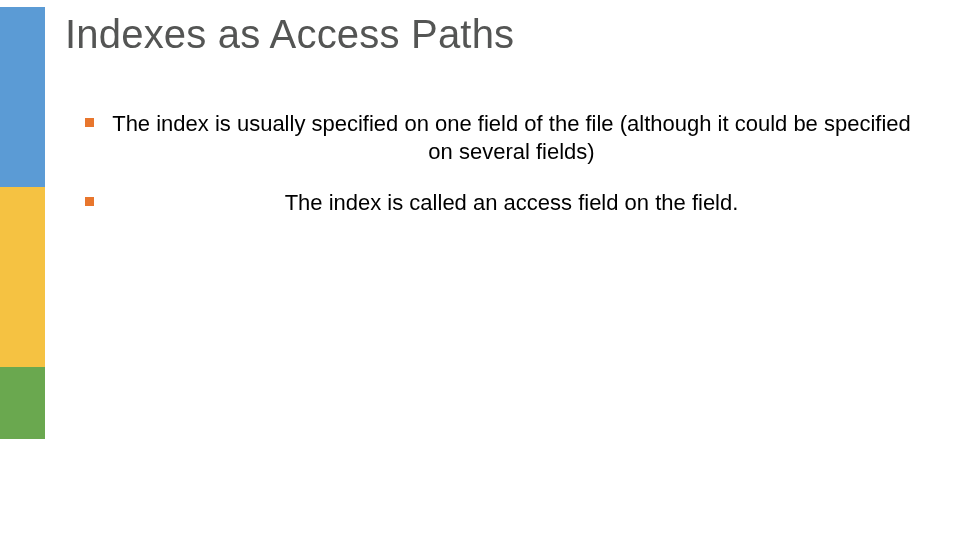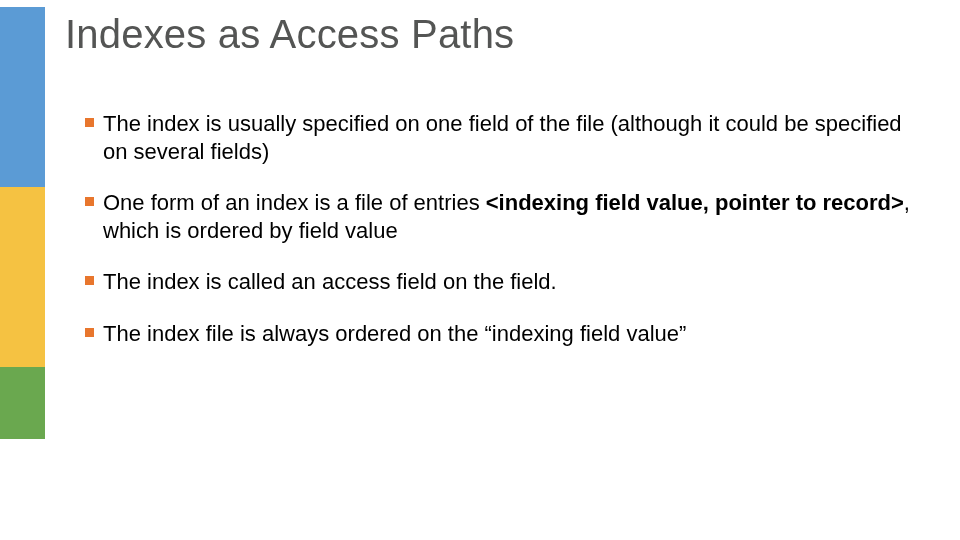--- a/index.html
+++ b/index.html
@@ -49,20 +49,21 @@
     font-size: 40px;
     font-weight: 400;
     color: #545554;
     letter-spacing: 0.2px;
   }
   .content {
     position: absolute;
     left: 85px;
     top: 110px;
     right: 40px;
+    text-align: center;
   }
   ul.bullets {
     list-style: none;
     margin: 0;
     padding: 0;
   }
   ul.bullets > li {
     position: relative;
     padding-left: 18px;
     margin-bottom: 24px;
@@ -94,23 +95,17 @@
   </div>
 
   <div class="title">Indexes as Access Paths</div>
 
   <div class="content">
     <ul class="bullets">
       <li>
         <span>The index is usually specified on one field of the file (although it could be specified on several fields)</span>
       </li>
       <li>
-        <span>One form of an index is a file of entries </span><span class="bold">&lt;indexing field value, pointer to record&gt;</span><span>, which is ordered by field value</span>
-      </li>
-      <li>
         <span>The index is called an access field on the field.</span>
-      </li>
-      <li>
-        <span>The index file is always ordered on the “indexing field value”</span>
       </li>
     </ul>
   </div>
 </div>
 
 </body></html>

